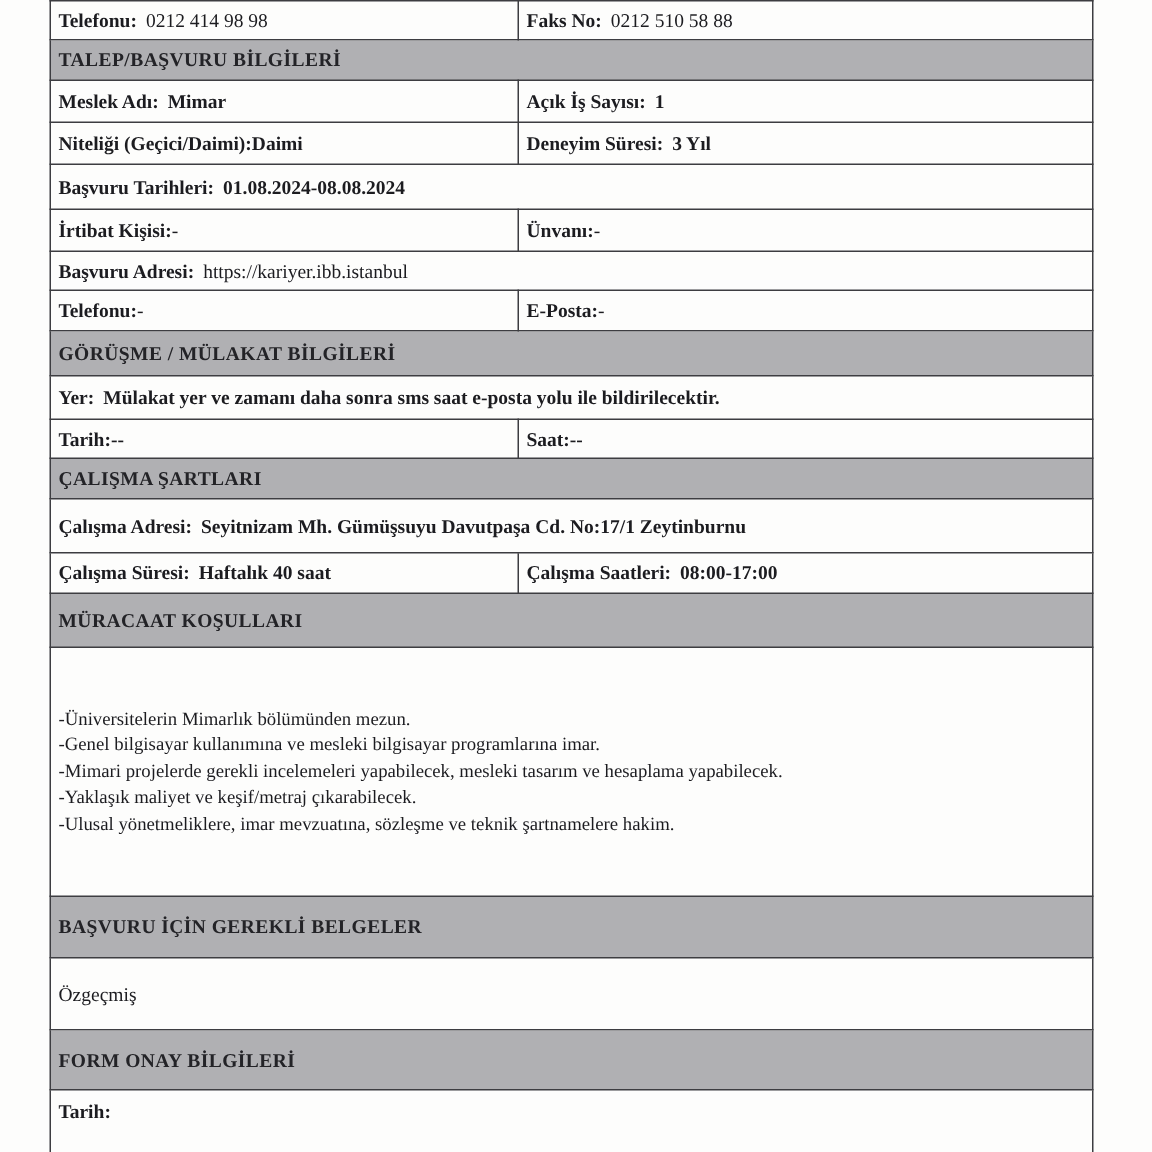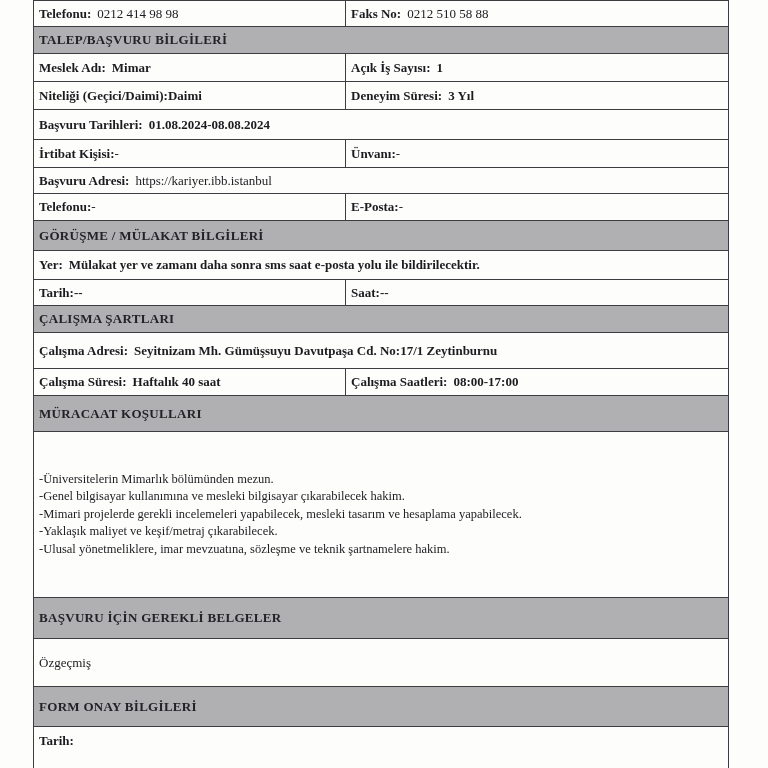--- a/index.html
+++ b/index.html
@@ -152,21 +152,21 @@
         <span class="lbl">Çalışma Saatleri:</span><span class="val">08:00-17:00</span>
       </td>
     </tr>
 
     <tr style="height:36px">
       <td class="banner" colspan="2">MÜRACAAT KOŞULLARI</td>
     </tr>
     <tr style="height:166px">
       <td class="bigcell" colspan="2">
         <span class="req-line">-Üniversitelerin Mimarlık bölümünden mezun.</span>
-        <span class="req-line">-Genel bilgisayar kullanımına ve mesleki bilgisayar çıkarabilecek hakim.</span>
+        <span class="req-line">-Genel bilgisayar kullanımına ve mesleki bilgisayar programlarına imar.</span>
         <span class="req-line">-Mimari projelerde gerekli incelemeleri yapabilecek, mesleki tasarım ve hesaplama yapabilecek.</span>
         <span class="req-line">-Yaklaşık maliyet ve keşif/metraj çıkarabilecek.</span>
         <span class="req-line">-Ulusal yönetmeliklere, imar mevzuatına, sözleşme ve teknik şartnamelere hakim.</span>
       </td>
     </tr>
 
     <tr style="height:41px">
       <td class="banner" colspan="2">BAŞVURU İÇİN GEREKLİ BELGELER</td>
     </tr>
     <tr style="height:48px">

